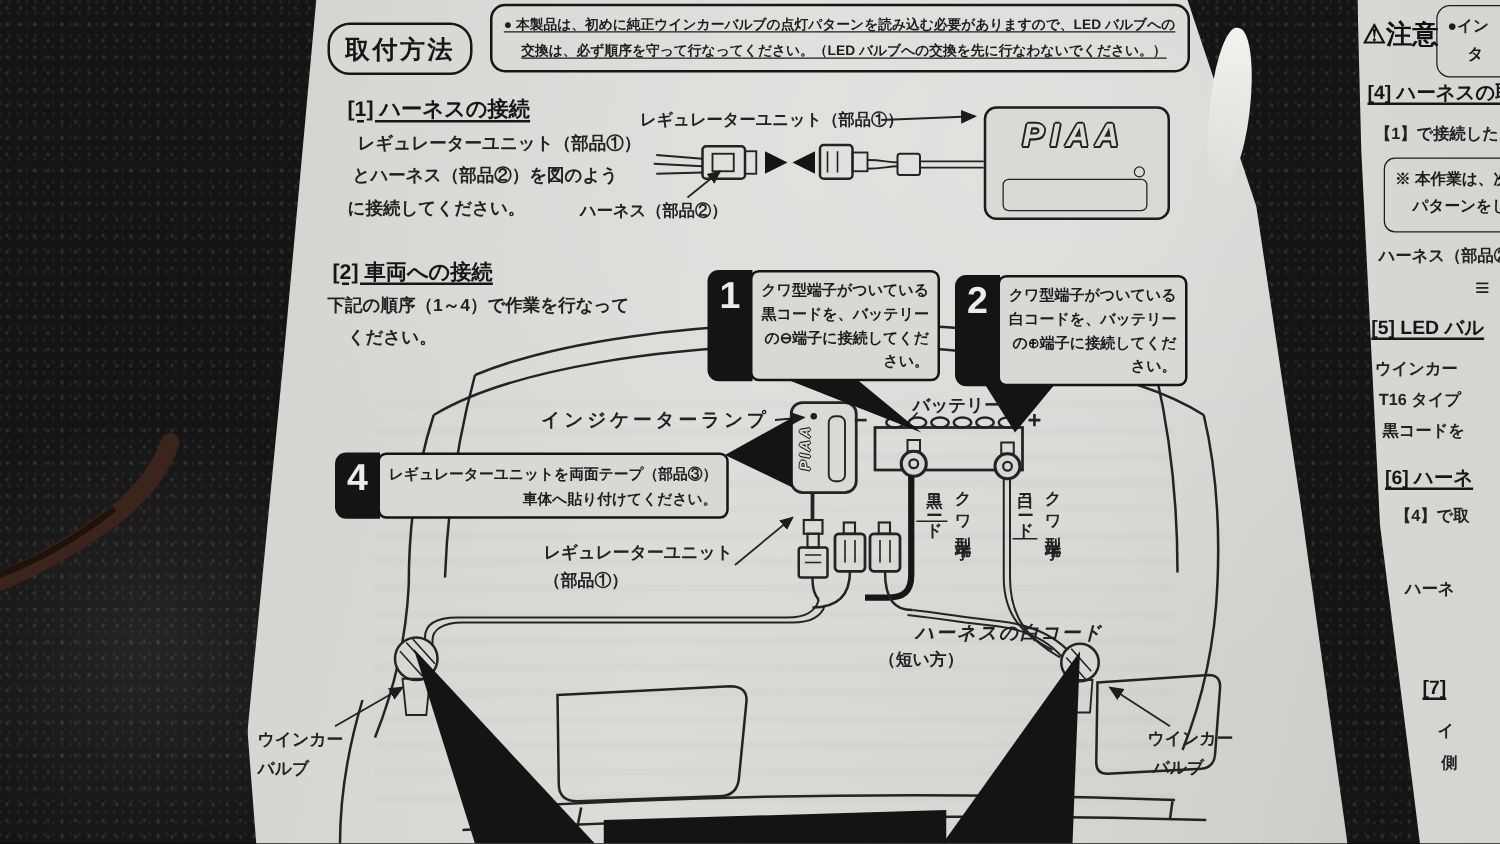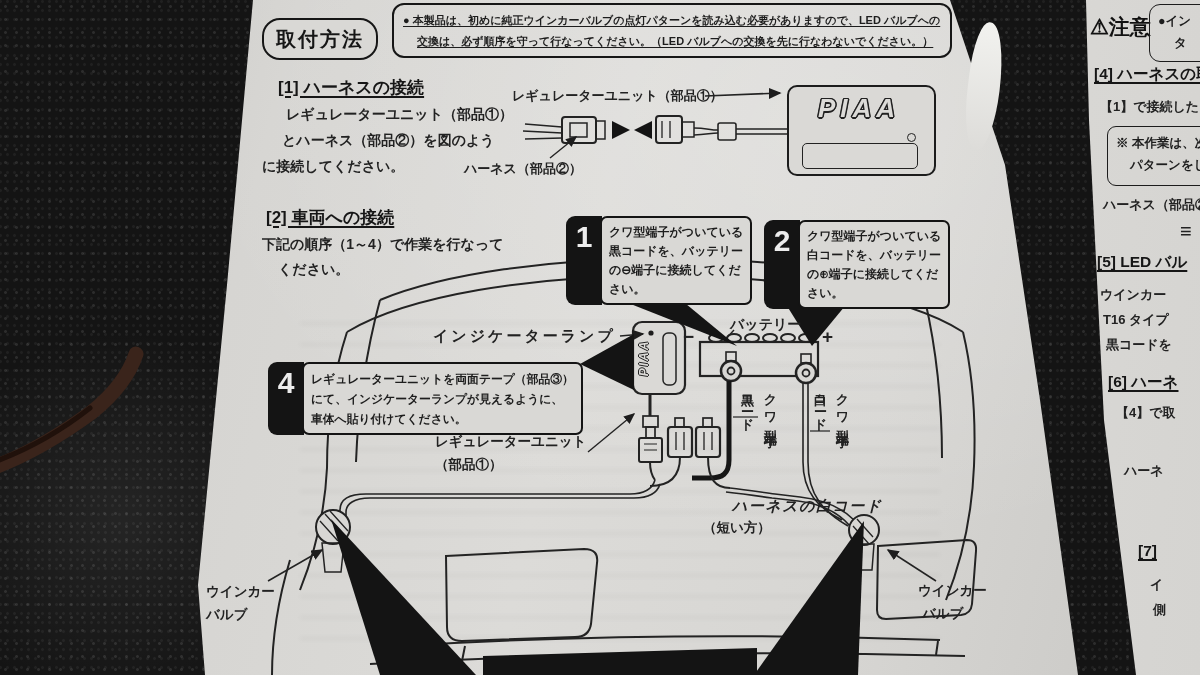--- a/index.html
+++ b/index.html
@@ -32,21 +32,21 @@
     display:flex;align-items:center;justify-content:center;
     font-size:20px;font-weight:700;letter-spacing:2px;color:#161616;}
   .warn-box{position:absolute;left:392px;top:3px;width:538px;z-index:4;
     border:2.2px solid #161616;border-radius:12px;background:transparent;
     padding:5px 9px 4px;font-size:11px;line-height:21px;font-weight:700;color:#1d1d1d;}
   .warn-box div{text-decoration:underline;text-decoration-thickness:1px;text-underline-offset:2px;white-space:nowrap;}
   .step{position:absolute;display:flex;z-index:5;align-items:stretch;}
   .step .tile{background:#141414;color:#ececec;width:36px;border-radius:9px 0 0 9px;
     font-weight:700;font-size:30px;line-height:38px;text-align:center;padding-top:2px;}
   .step .sbody{border:2.4px solid #141414;border-radius:7px;background:#d9d8d5;
-    padding:5px 7px 4px;font-size:12px;line-height:19px;font-weight:600;color:#1d1d1d;margin-left:-2px;}
+    padding:5px 7px 4px;font-size:12px;line-height:19px;font-weight:600;color:#1d1d1d;margin-left:-2px;text-align:right;}
   .piaa-box{position:absolute;left:787px;top:85px;width:145px;height:87px;z-index:4;
     border:2.2px solid #1c1c1c;border-radius:10px;background:#dad9d6;}
   .piaa-logo{position:absolute;left:14px;top:6px;width:112px;text-align:center;
     font-style:italic;font-weight:800;font-size:26px;letter-spacing:5px;color:#dcdbd8;
     text-shadow:-1.5px 0 #222,1.5px 0 #222,0 -1.5px #222,0 1.5px #222,-1px -1px #222,1px 1px #222,-1px 1px #222,1px -1px #222;}
   .piaa-dot{position:absolute;left:118px;top:46px;width:7px;height:7px;border:1.6px solid #222;border-radius:50%;}
   .piaa-inner{position:absolute;left:13px;top:56px;width:114px;height:24px;border:1.6px solid #222;border-radius:5px;}
   .unit-logo{position:absolute;left:614px;top:350px;width:62px;height:16px;z-index:4;
     transform:rotate(-90deg);text-align:center;font-style:italic;font-weight:800;font-size:12px;letter-spacing:2px;
     color:#dcdbd8;text-shadow:-1px 0 #222,1px 0 #222,0 -1px #222,0 1px #222;}
@@ -205,21 +205,21 @@
   <div class="title-box">取付方法</div>
 
   <div class="warn-box">
     <div>● 本製品は、初めに純正ウインカーバルブの点灯パターンを読み込む必要がありますので、LED バルブへの</div>
     <div style="padding-left:14px;">交換は、必ず順序を守って行なってください。（LED バルブへの交換を先に行なわないでください。）</div>
   </div>
 
   <div class="t h" style="left:278px;top:76px;">[1] ハーネスの接続</div>
   <div class="t" style="left:286px;top:106px;font-size:14px;">レギュレーターユニット（部品①）</div>
   <div class="t" style="left:282px;top:132px;font-size:14px;">とハーネス（部品②）を図のよう</div>
-  <div class="t" style="left:262px;top:158px;font-size:14px;text-align:right;">に接続してください。</div>
+  <div class="t" style="left:278px;top:158px;font-size:14px;text-align:right;">に接続してください。</div>
   <div class="t" style="left:512px;top:87px;font-size:13px;">レギュレーターユニット（部品①）</div>
   <div class="t" style="left:464px;top:160px;font-size:13px;">ハーネス（部品②）</div>
 
   <div class="piaa-box">
     <div class="piaa-logo">PIAA</div>
     <div class="piaa-dot"></div>
     <div class="piaa-inner"></div>
   </div>
 
   <div class="t h" style="left:266px;top:206px;">[2] 車両への接続</div>
@@ -243,21 +243,20 @@
       <div>白コードを、バッテリー</div>
       <div>の⊕端子に接続してくだ</div>
       <div>さい。</div>
     </div>
   </div>
 
   <div class="step" style="left:268px;top:362px;">
     <div class="tile">4</div>
     <div class="sbody" style="font-size:11.8px;line-height:20px;">
       <div>レギュレーターユニットを両面テープ（部品③）</div>
-      <div>にて、インジケーターランプが見えるように、</div>
       <div>車体へ貼り付けてください。</div>
     </div>
   </div>
 
   <div class="t" style="left:433px;top:327px;font-size:15px;letter-spacing:3px;">インジケーターランプ</div>
   <div class="t" style="left:730px;top:316px;font-size:14px;">バッテリー</div>
   <div class="t" style="left:683px;top:326px;font-size:19px;font-weight:800;">−</div>
   <div class="t" style="left:822px;top:326px;font-size:19px;font-weight:800;">+</div>
 
   <div class="t vert" style="left:738px;top:384px;">黒コード</div>

